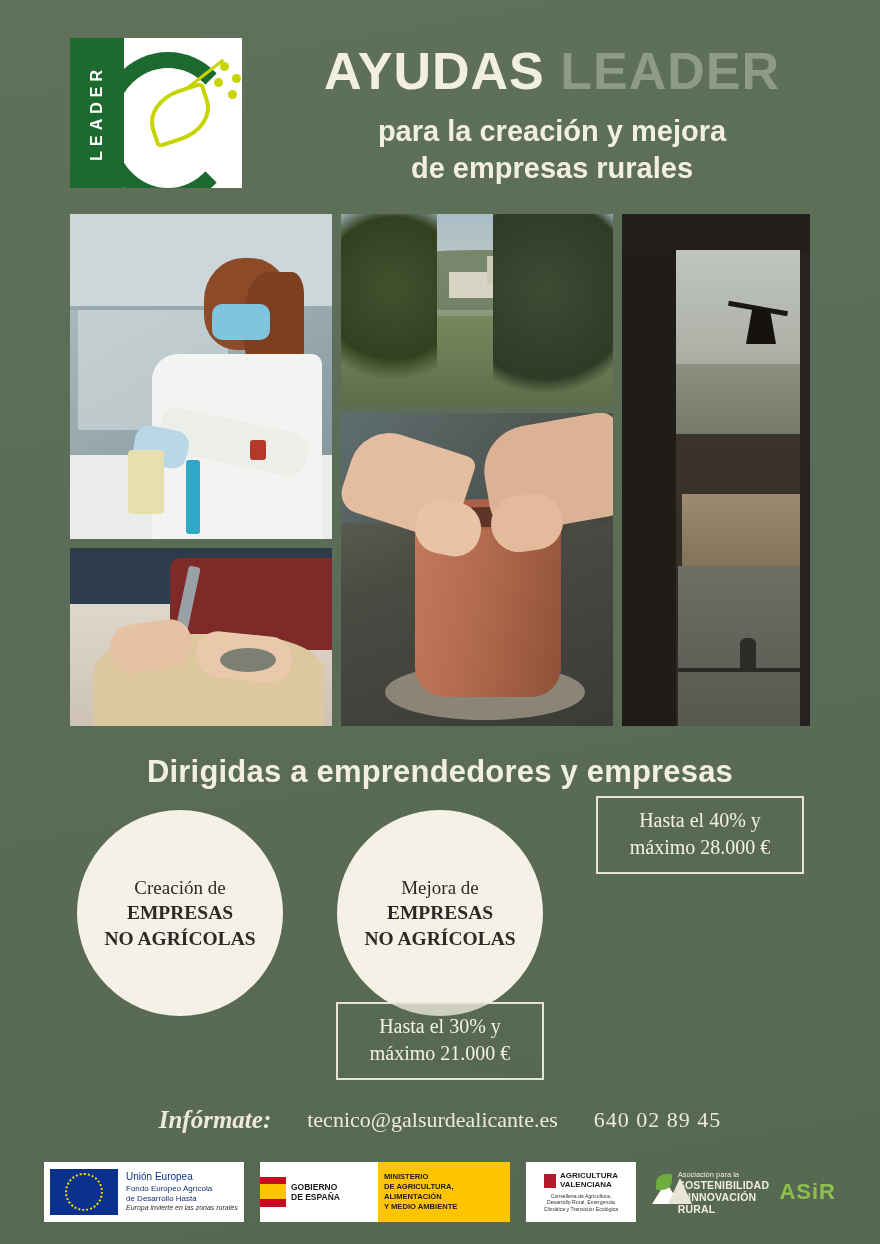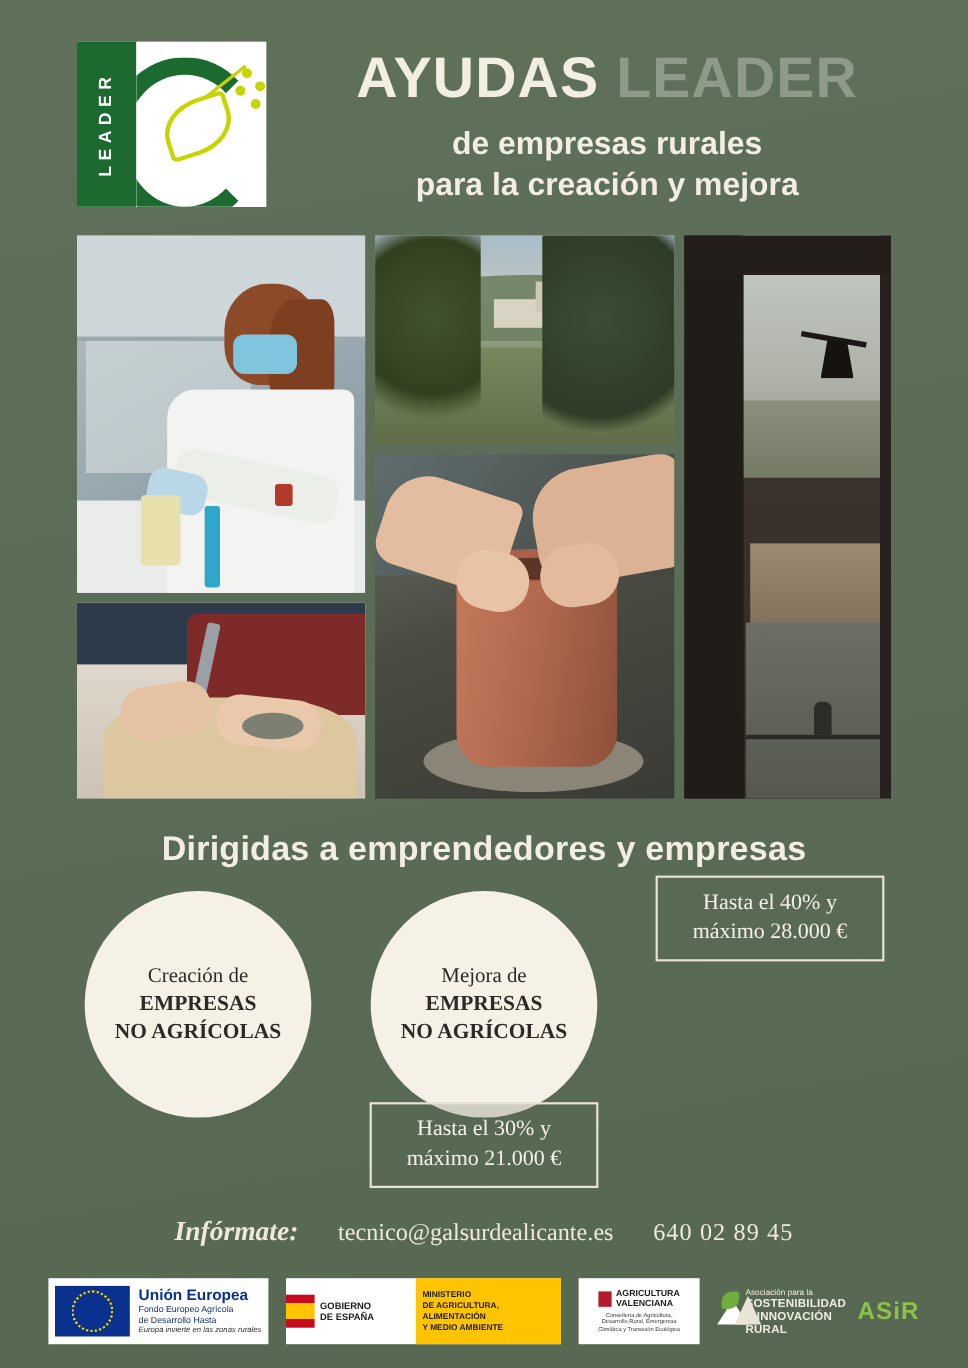--- a/index.html
+++ b/index.html
@@ -304,21 +304,21 @@
   }
   .eu-box { width: 200px; padding: 4px 6px; gap: 8px; }
   .eu-flag {
     width: 68px; height: 46px; background: #0b318f; position: relative; flex-shrink: 0;
   }
   .eu-flag .stars {
     position: absolute; left: 50%; top: 50%; width: 34px; height: 34px;
     transform: translate(-50%,-50%); border: 2px dotted #f5d800; border-radius: 50%;
   }
   .eu-text { font-size: 8px; color: #13306b; line-height: 1.25; }
-  .eu-text .t1 { font-weight: bold; font-size: 14px; color: #0b318f; }
+  .eu-text .t1 { font-weight: normal; font-size: 10px; color: #0b318f; }
   .eu-text .t3 { font-style: italic; font-size: 7px; color: #2c2c2c; }
 
   .gob-box { width: 250px; padding: 0; }
   .gob-left { width: 118px; height: 100%; display: flex; align-items: center; gap: 5px; padding-left: 0; box-sizing: border-box; }
   .gob-flag { width: 26px; height: 30px; background: linear-gradient(180deg,#c60b1e 0 25%,#ffc400 25% 75%,#c60b1e 75% 100%); flex-shrink: 0; }
   .gob-txt { font-size: 8.5px; color: #1b1b1b; font-weight: bold; line-height: 1.2; }
   .gob-right { flex: 1; height: 100%; background: #ffc400; display: flex; align-items: center; padding: 0 6px; box-sizing: border-box; }
   .gob-right .mt { font-size: 7.6px; color: #1b1b1b; font-weight: bold; line-height: 1.35; }
 
   .gva-box { width: 110px; padding: 3px 5px; flex-direction: column; justify-content: center; }
@@ -358,22 +358,22 @@
         <div class="dot d4"></div>
       </div>
     </div>
 
     <div class="titles">
       <div class="title-main">
         <span class="ayudas">AYUDAS</span>
         <span class="leader">LEADER</span>
       </div>
       <div class="title-sub">
+        <div>para la creación y mejora</div>
         <div>de empresas rurales</div>
-        <div>para la creación y mejora</div>
       </div>
     </div>
   </div>
 
   <div class="photos">
     <div class="ph ph-lab">
       <div class="hood"></div>
         <div class="hood2"></div>
         <div class="counter"></div>
       <div class="person-head"></div>

